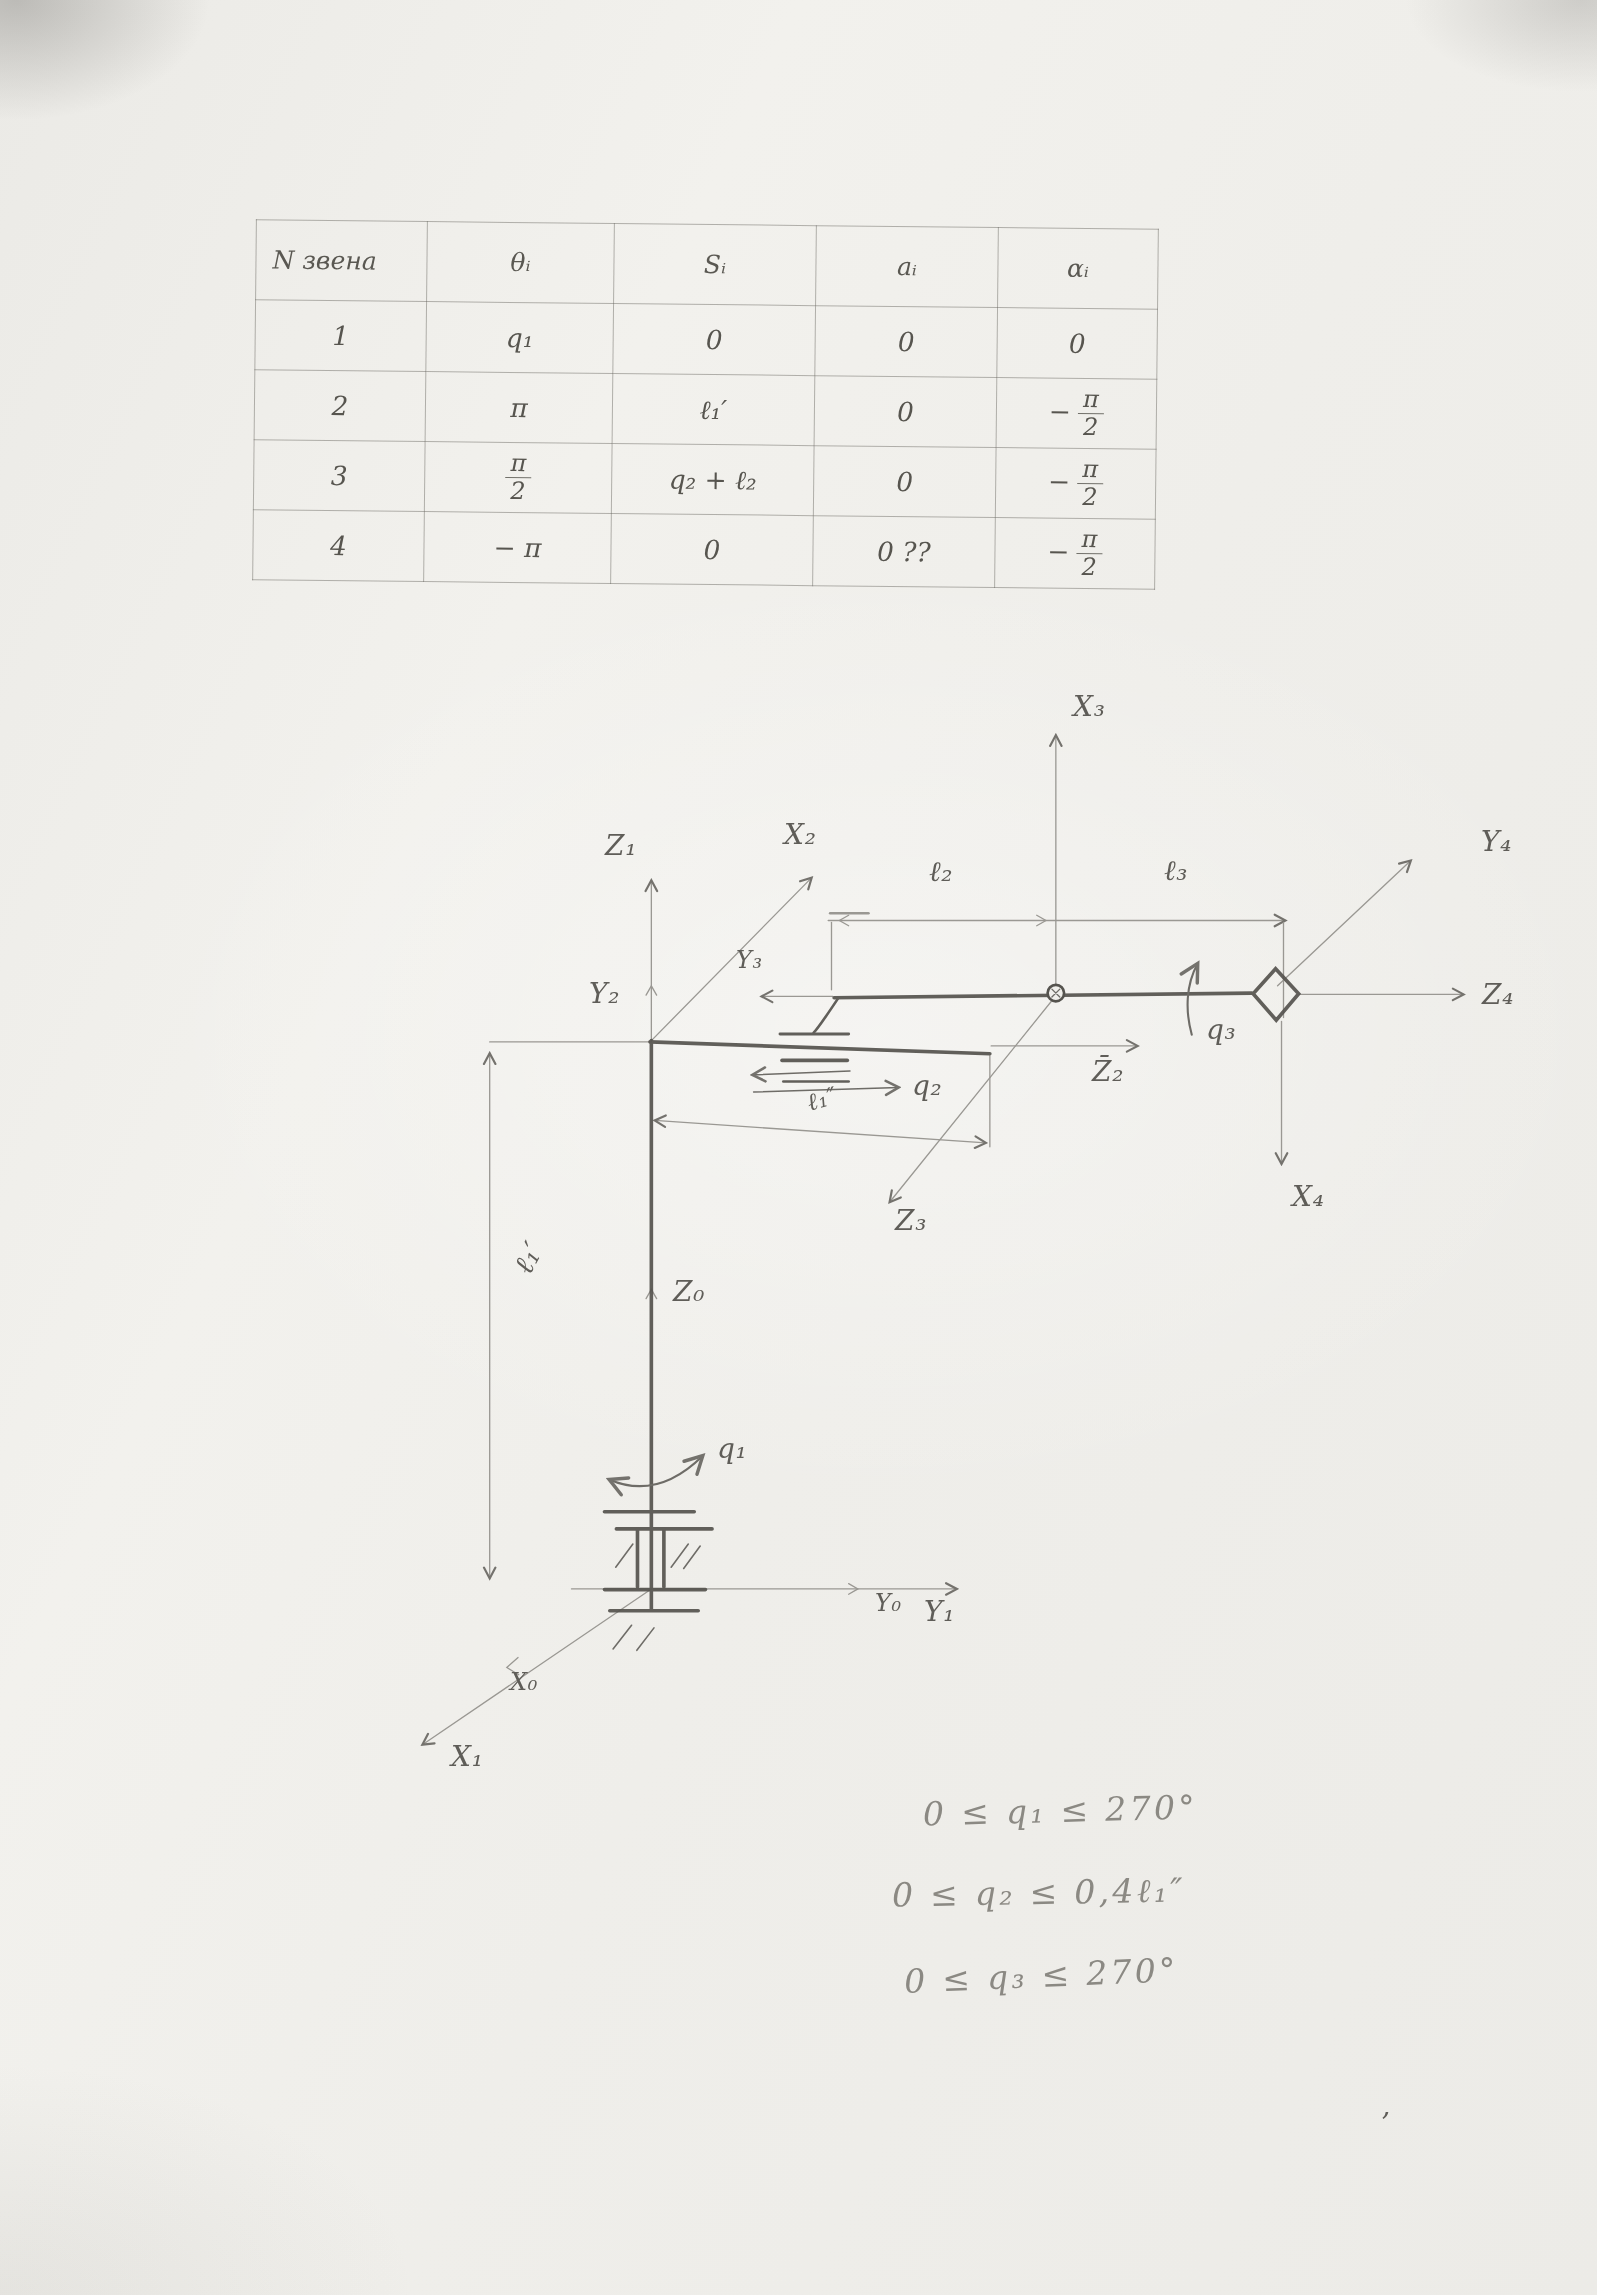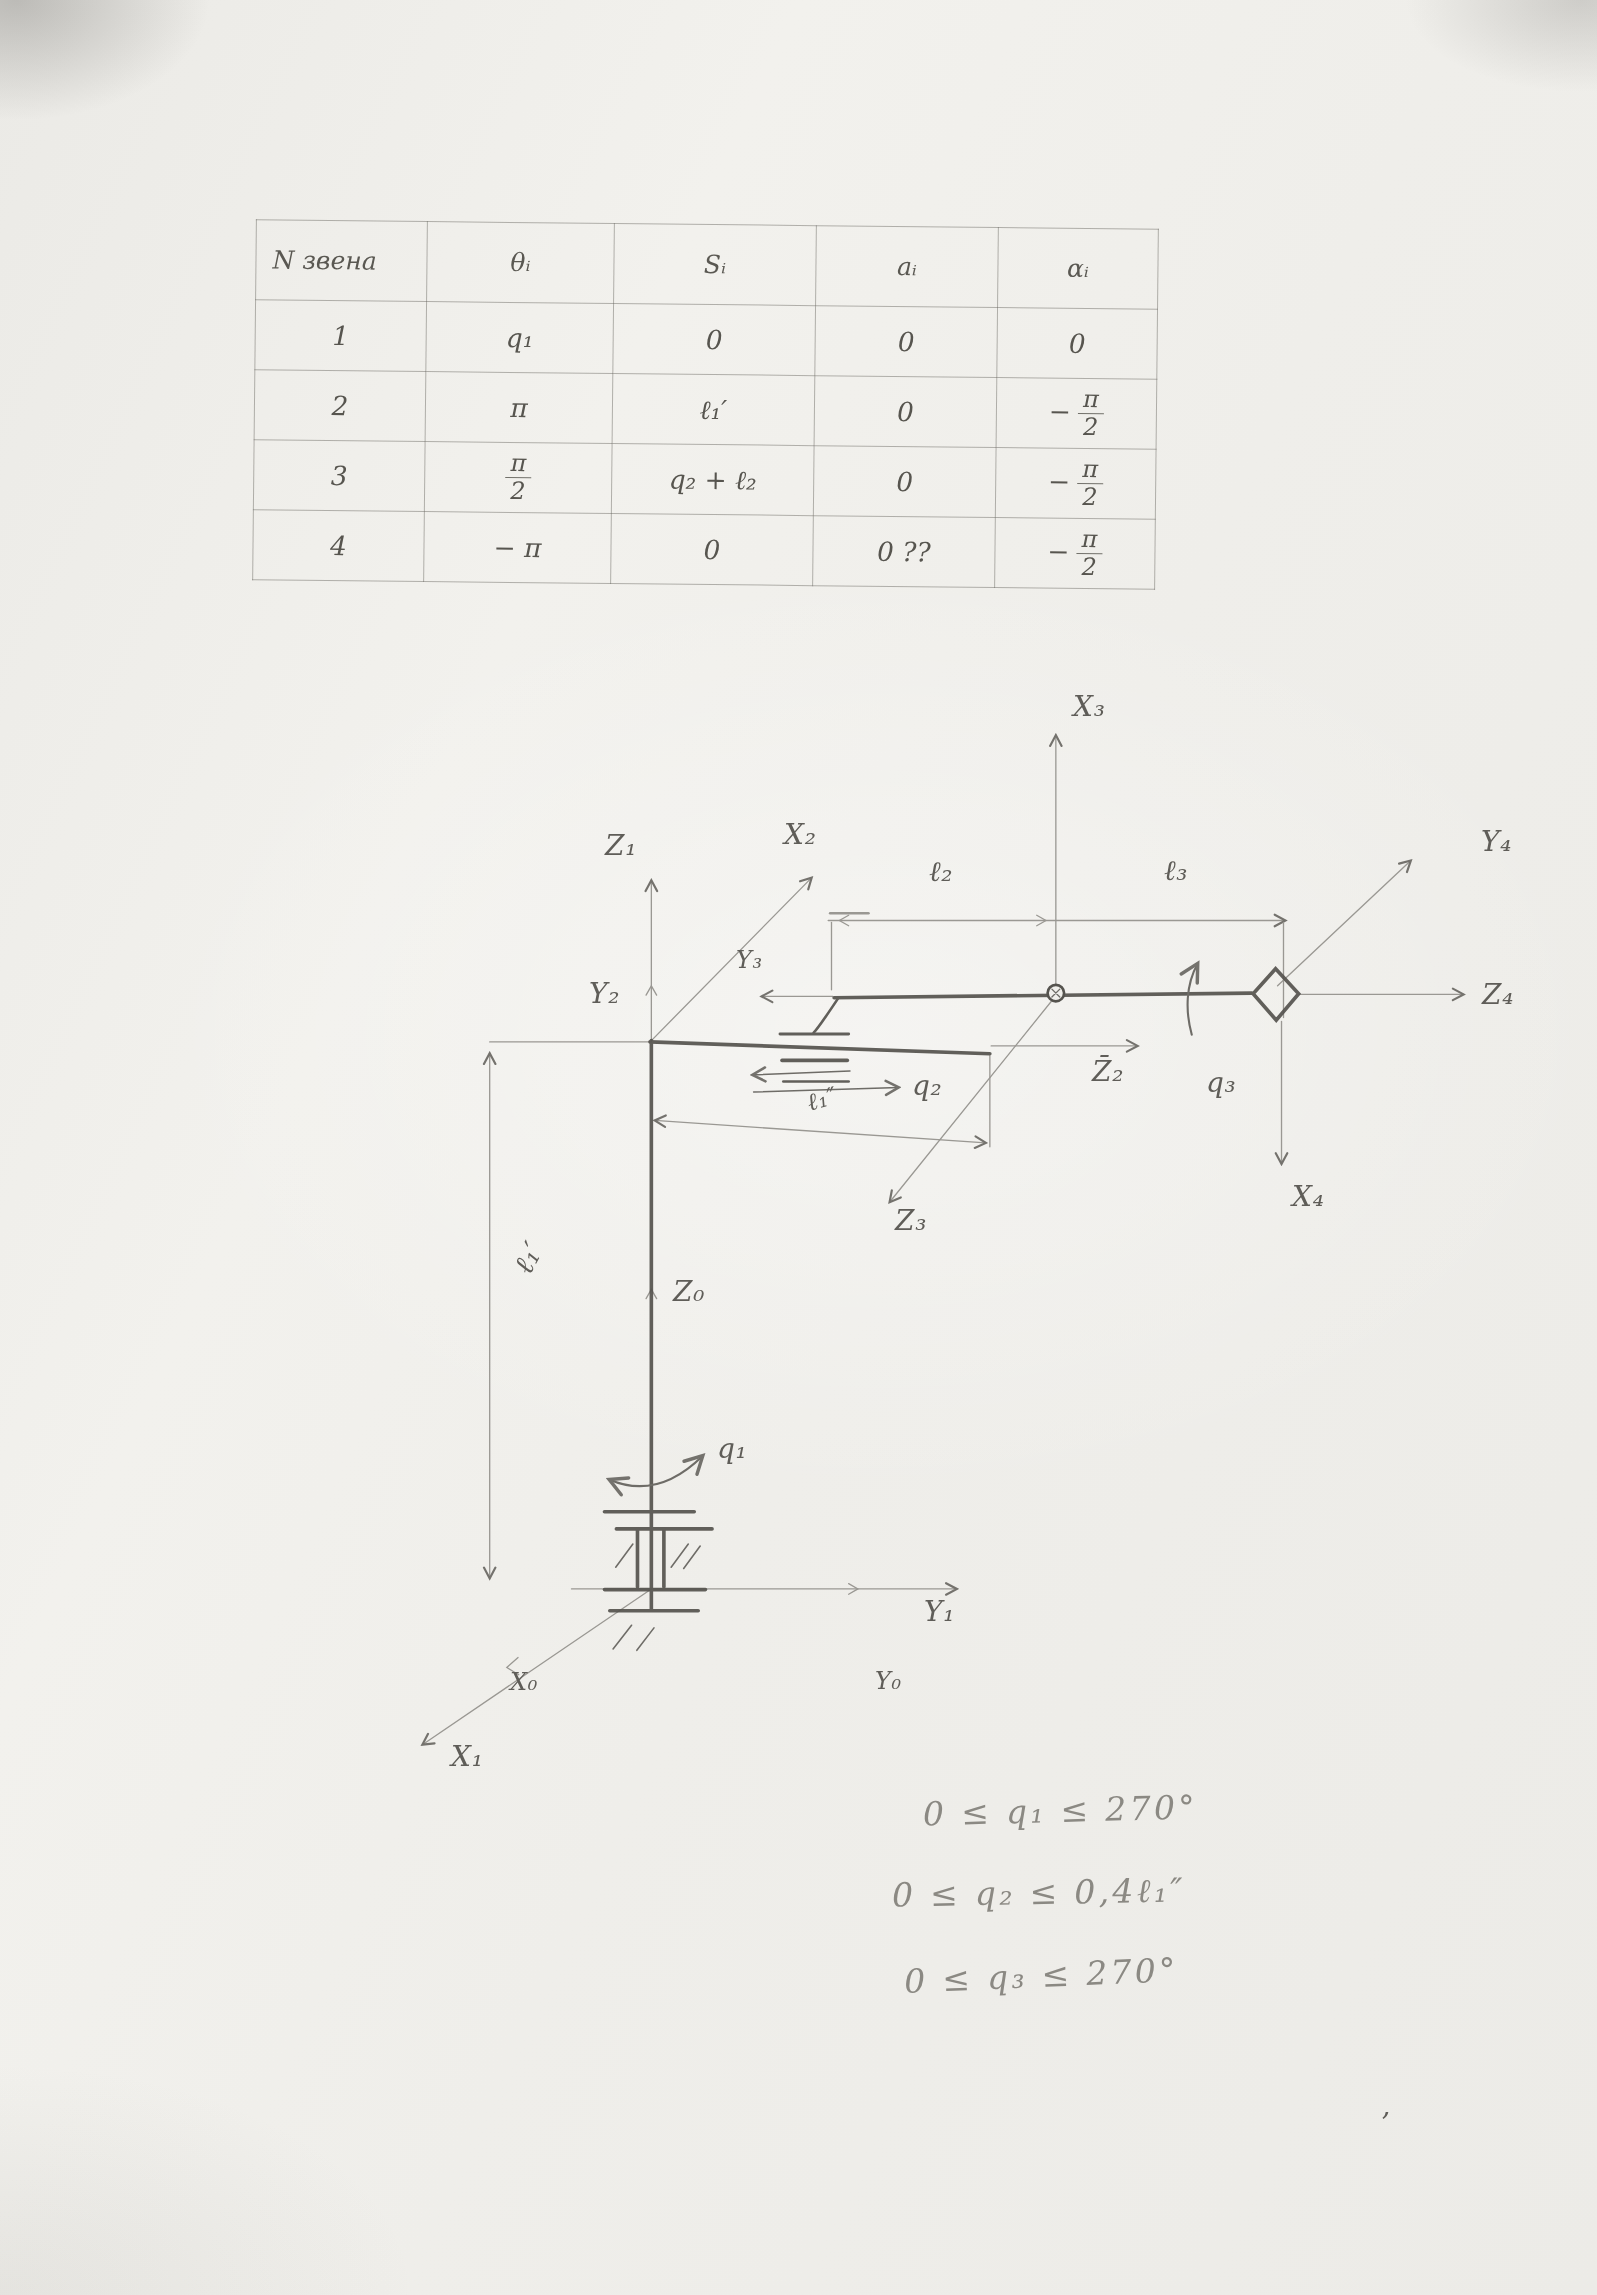--- a/index.html
+++ b/index.html
@@ -210,32 +210,32 @@
 <span class="lbl" style="left:589px;top:977px">Y₂</span>
 <span class="lbl" style="left:784px;top:818px">X₂</span>
 <span class="lbl" style="left:1073px;top:690px">X₃</span>
 <span class="lbl sm" style="left:736px;top:946px">Y₃</span>
 <span class="lbl" style="left:673px;top:1275px">Z₀</span>
 <span class="lbl" style="left:1092px;top:1055px">Z̄₂</span>
 <span class="lbl" style="left:895px;top:1204px">Z₃</span>
 <span class="lbl" style="left:1481px;top:825px">Y₄</span>
 <span class="lbl" style="left:1482px;top:978px">Z₄</span>
 <span class="lbl" style="left:1292px;top:1180px">X₄</span>
-<span class="lbl sm" style="left:875px;top:1667px">Y₀</span>
+<span class="lbl sm" style="left:875px;top:1589px">Y₀</span>
 <span class="lbl" style="left:924px;top:1595px">Y₁</span>
 <span class="lbl sm" style="left:510px;top:1668px">X₀</span>
 <span class="lbl" style="left:451px;top:1740px">X₁</span>
 
 <span class="lbl" style="left:929px;top:855px">ℓ₂</span>
 <span class="lbl" style="left:1164px;top:854px">ℓ₃</span>
 <span class="lbl rot62" style="left:513px;top:1241px">ℓ₁′</span>
 <span class="lbl rot16 sm" style="left:807px;top:1085px">ℓ₁″</span>
 
 <span class="lbl" style="left:717px;top:1432px">q₁</span>
 <span class="lbl" style="left:912px;top:1069px">q₂</span>
-<span class="lbl" style="left:1206px;top:1066px">q₃</span>
+<span class="lbl" style="left:1206px;top:1013px">q₃</span>
 
 <span class="ineq" style="left:923px;top:1791px;transform:rotate(-1.5deg)">0 ≤ q₁ ≤ 270°</span>
 <span class="ineq" style="left:892px;top:1873px;transform:rotate(-1deg)">0 ≤ q₂ ≤ 0,4ℓ₁″</span>
 <span class="ineq" style="left:904px;top:1956px;transform:rotate(-2.5deg)">0 ≤ q₃ ≤ 270°</span>
 
 <span class="lbl" style="left:1381px;top:2107px">’</span>
 
 
 </body></html>

